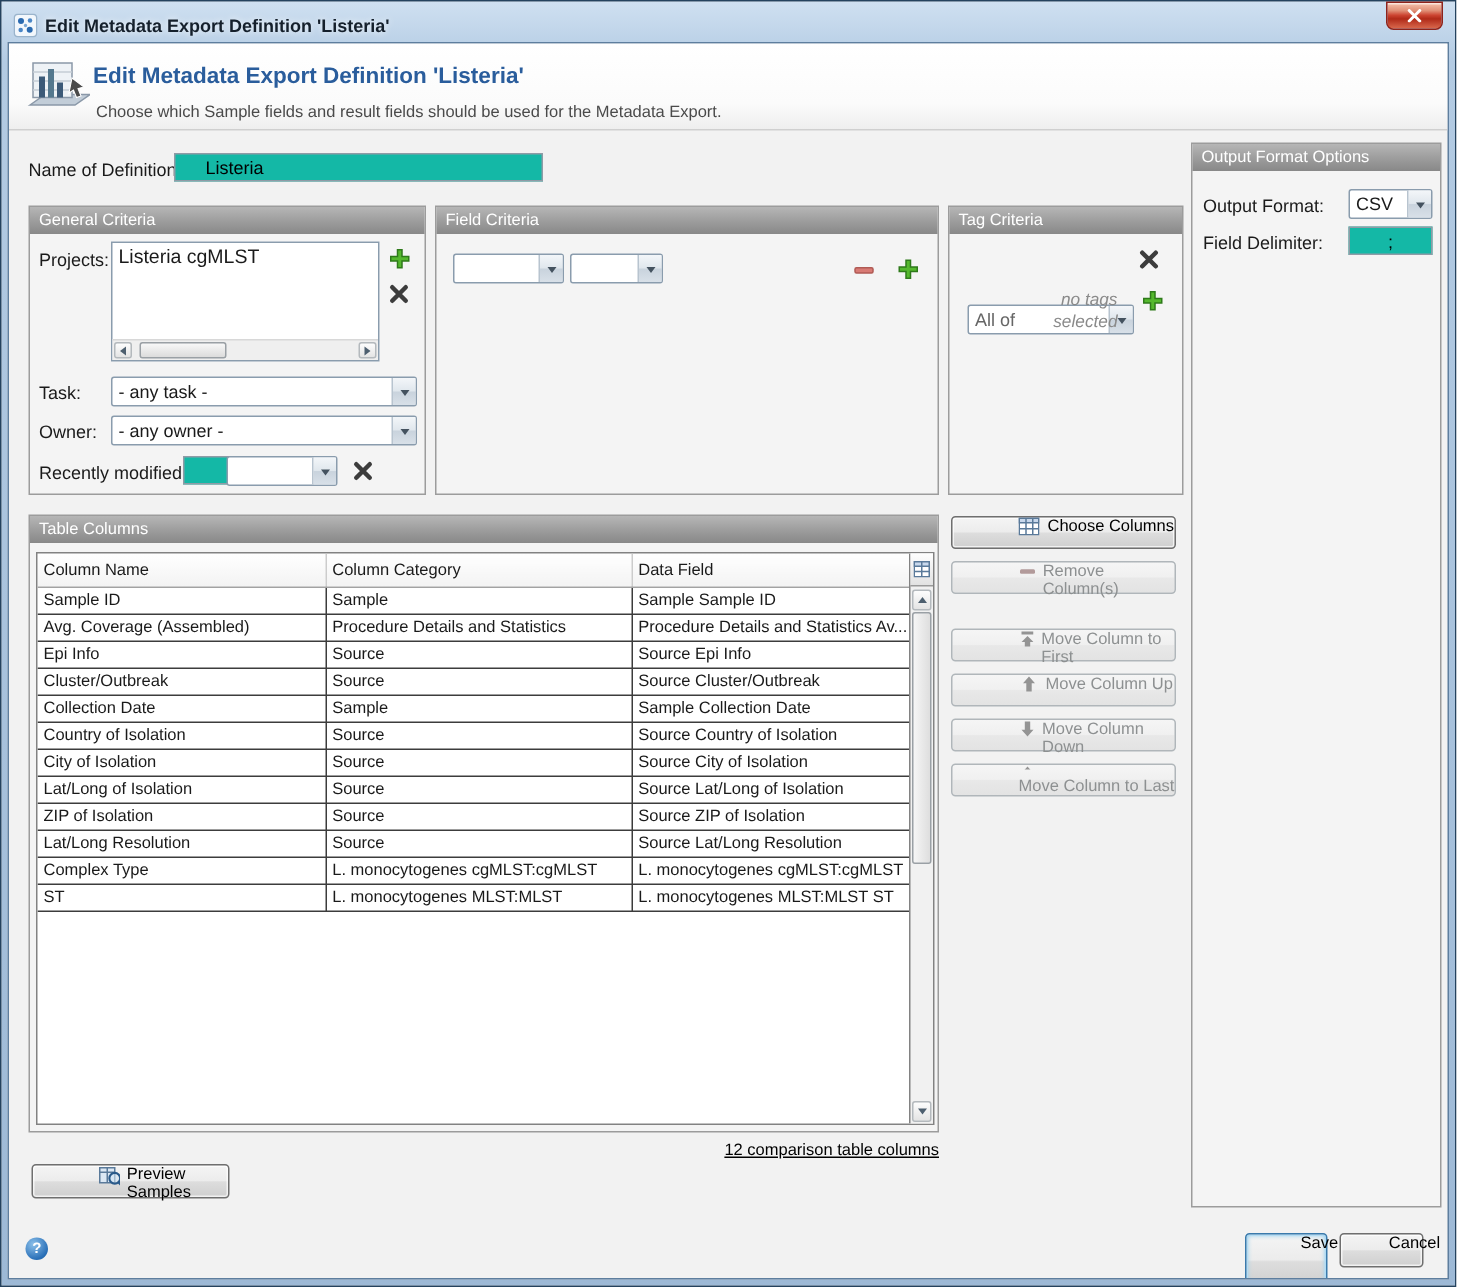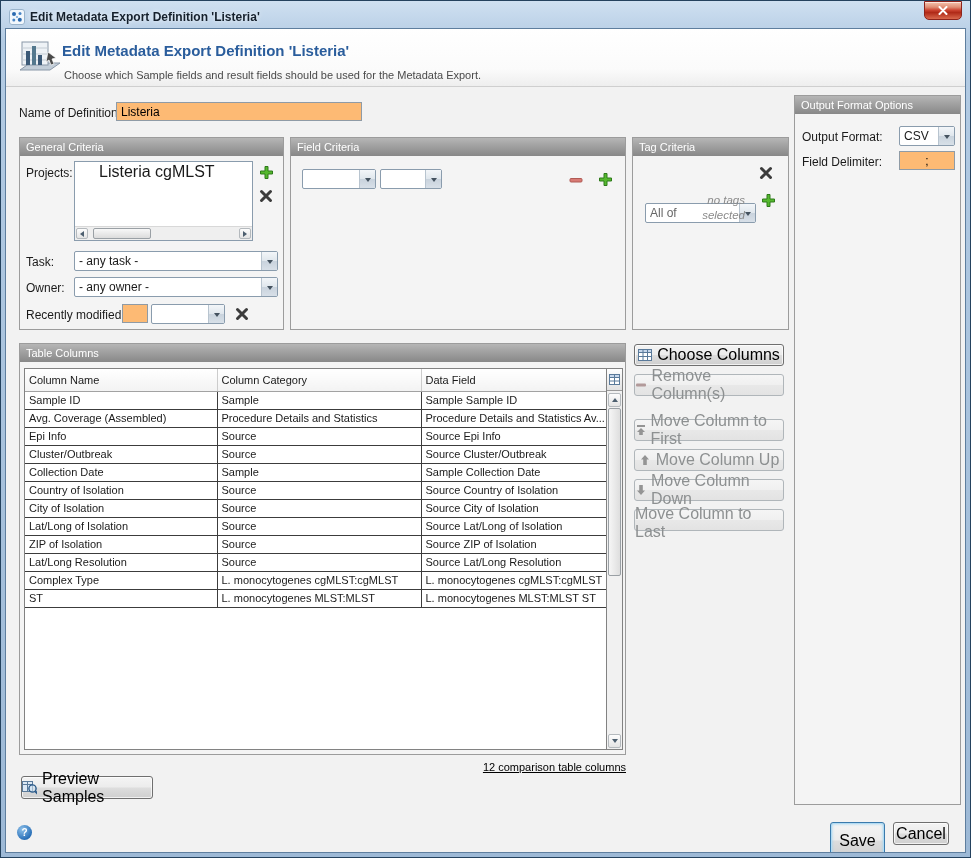--- a/index.html
+++ b/index.html
@@ -18,42 +18,42 @@
   .client { position:relative; width:961px; height:825px; background:#f2f2f2; border:1px solid #5e7e9e; overflow:hidden; }
 
   .banner { position:absolute; left:0; top:0; width:959px; height:58px;
     background:linear-gradient(180deg,#ffffff 0%,#fbfbfb 70%,#eeeeee 100%); border-bottom:1px solid #cfcfcf; }
   .banner-title { position:absolute; left:56px; top:13px; font-size:15px; font-weight:bold; color:#2a5d9c; }
   .banner-sub { position:absolute; left:58px; top:40px; font-size:11px; color:#4a4a4a; }
   .banner-icon { position:absolute; left:12px; top:9px; }
 
   .lbl { position:absolute; font-size:12px; color:#1a1a1a; white-space:nowrap; }
 
-  .tinput { position:absolute; border:1px solid #8f9ba6; background:#fdba74; font:12px "Liberation Sans","DejaVu Sans",sans-serif; padding:1px 4px; }
+  .tinput { position:absolute; border:1px solid #8f9ba6; background:#14b8a6; font:12px "Liberation Sans","DejaVu Sans",sans-serif; padding:1px 20px; }
 
   .group { position:absolute; border:1px solid #9c9c9c; background:#f4f4f4; }
   .group-header { height:18px; background:linear-gradient(180deg,#b6b6b6 0%,#9e9e9e 50%,#888888 100%);
     color:#fff; font-size:11px; padding:3px 6px 0; white-space:nowrap; overflow:hidden; }
 
   .combo { position:absolute; height:20px; border:1px solid #8a9cad; background:#fff; display:flex; align-items:stretch; border-radius:2px; }
   .combo-value { flex:1; padding:2px 4px; font-size:12px; white-space:nowrap; overflow:hidden; }
   .combo-value.dim { color:#666; }
   .combo-btn { width:16px; border-left:1px solid #b8c4cf; display:flex; align-items:center; justify-content:center;
     background:linear-gradient(180deg,#f3f6f9 0%,#e0e7ed 48%,#c9d3dd 52%,#d8e0e8 100%); }
   .combo-btn::after { content:""; width:0; height:0; border:3.5px solid transparent; border-top:4.5px solid #44525f; margin-top:5px; }
 
   .listbox { position:absolute; border:1px solid #8a9cad; background:#fff; }
-  .list-item { font-size:16px; padding:1px 4px; white-space:nowrap;margin-left:20px; }
+  .list-item { font-size:13px; padding:1px 4px; white-space:nowrap; }
 
   .icon-btn { position:absolute; display:flex; align-items:center; justify-content:center; }
 
-  .btn { position:absolute; display:flex; align-items:center; justify-content:center; gap:5px;
-    border:1px solid #6f6f6f; border-radius:3px; font-size:16px; color:#000;
+  .btn { position:absolute; display:flex; align-items:flex-start; justify-content:center; gap:5px;
+    border:1px solid #6f6f6f; border-radius:3px; font-size:11px; color:#000;
     background:linear-gradient(180deg,#f4f4f4 0%,#ececec 48%,#ddd 52%,#cfcfcf 100%);
-    box-shadow: inset 0 0 0 1px rgba(255,255,255,.7); }
+    box-shadow: inset 0 0 0 1px rgba(255,255,255,.7); padding-left: 44px; }
   .btn.disabled { color:#8d9091; border-color:#b0b6ba; box-shadow:none;
     background:linear-gradient(180deg,#f5f5f5 0%,#f0f0f0 48%,#e8e8e8 52%,#e3e3e3 100%); }
   .btn.default { border-color:#3a7aac; box-shadow: inset 0 0 3px 1px #9fd2ef, inset 0 0 0 1px #d2ecfb; }
 
   
   .table-wrap { position:absolute; left:4px; top:24px; width:599px; height:382px; border:1px solid #828282; background:#fff; display:flex; }
   .table-main { width:582px; overflow:hidden; }
   table { border-collapse:collapse; table-layout:fixed; width:582px; font-size:11px; }
   th { font-weight:normal; text-align:left; padding:3px 4px; height:22px; background:linear-gradient(#ffffff,#f3f3f3);
     border-right:1px solid #cccccc; border-bottom:1px solid #a2a2a2; white-space:nowrap; overflow:hidden; }

